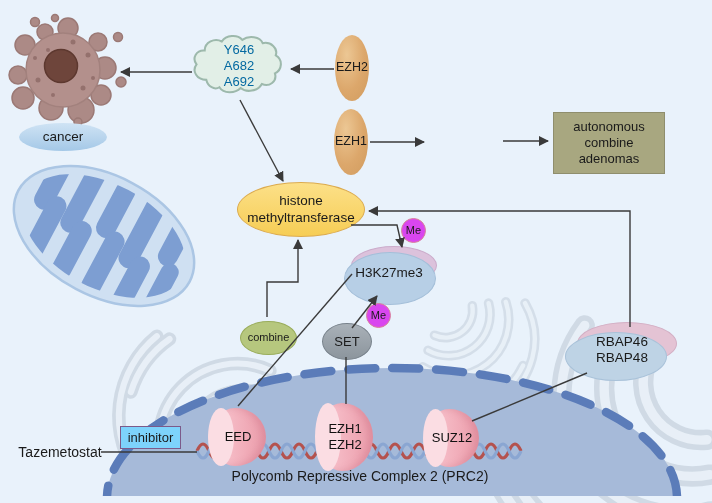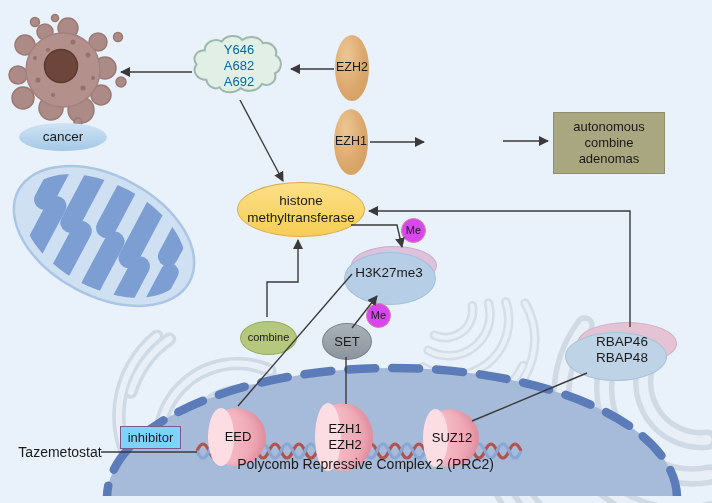--- a/index.html
+++ b/index.html
@@ -49,21 +49,21 @@
   .cyl-suz{left:425px;top:409px;width:54px;height:58px;}
   .cloud-node{position:absolute;z-index:10;}
   .cloud-node svg{position:absolute;left:0;top:0;}
   .cloud-node .txt{position:relative;width:100%;height:100%;display:flex;flex-direction:column;
      align-items:center;justify-content:center;text-align:center;font-size:13px;line-height:1.22;color:#0369a1;}
   .mut-cloud{left:190px;top:30px;width:98px;height:72px;}
   .q-cloud{left:427px;top:116px;width:78px;height:52px;font-size:13px;}
   .inhibitor{left:120px;top:426px;width:59px;height:21px;background:#7dd3fc;border:1.5px solid #7c5a8a;
      font-size:13px;z-index:11;}
   .taz{left:14px;top:444px;width:92px;height:17px;font-size:14px;}
-  .prc2{left:226px;top:456px;width:268px;height:18px;font-size:14px;z-index:11;align-items:flex-end;}
+  .prc2{left:226px;top:468px;width:268px;height:18px;font-size:14px;z-index:11;}
   .line-lbl{display:block;}
 </style>
 </head>
 <body>
 
 <div class="stage">
 
   <svg class="layer" width="712" height="503" viewBox="0 0 712 503">
     <defs>
       <g id="er">

